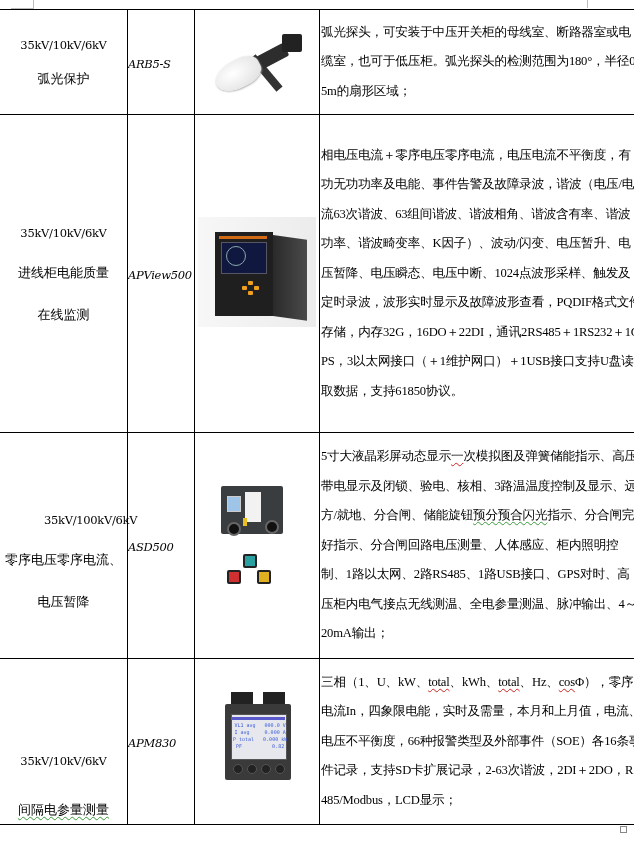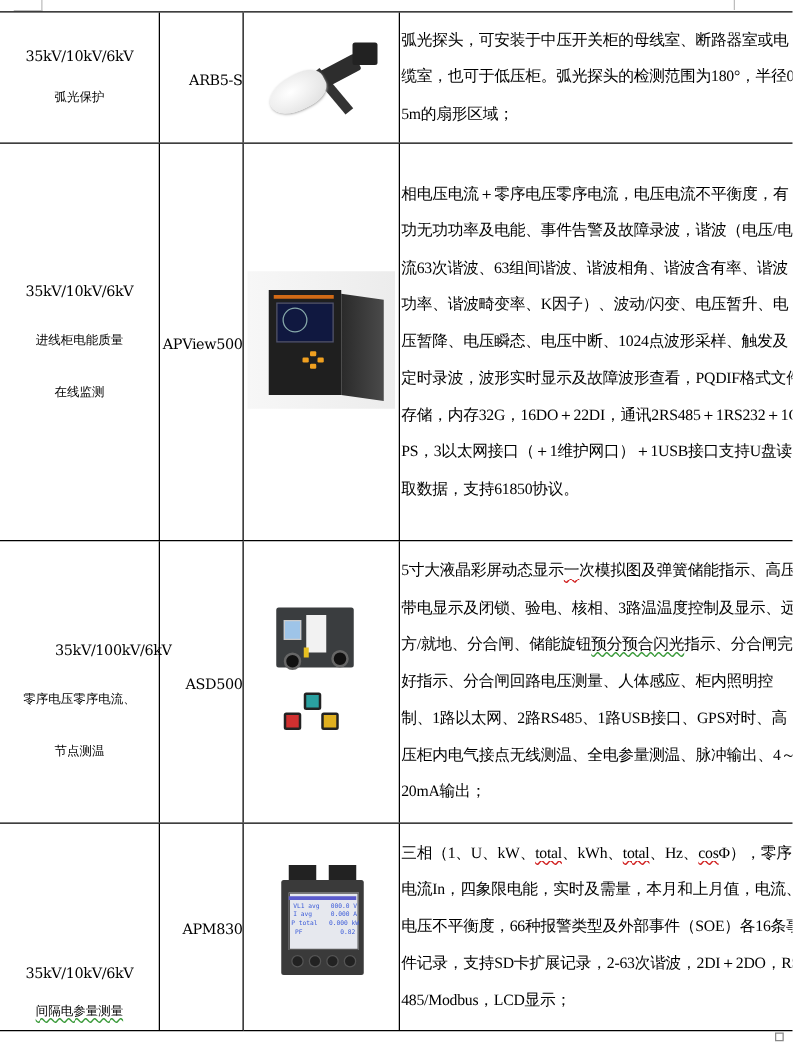--- a/index.html
+++ b/index.html
@@ -9,25 +9,25 @@
                border-right:1px solid #bdbdbd; border-bottom:1px solid #bdbdbd; }
   .corner-tr { position:absolute; left:587px; top:0; width:0; height:8px;
                border-left:1px solid #bdbdbd; }
   .corner-br { position:absolute; left:620px; top:826px; width:5px; height:5px;
                border:1px solid #888; }
   table.spec { position:absolute; left:0; top:9px; border-collapse:collapse;
                width:621px; table-layout:fixed; }
   table.spec td { border-top:1px solid #000; border-bottom:1px solid #000;
                   border-left:1px solid #000; padding:0; vertical-align:middle; }
   table.spec td.c1 { border-left:none; width:127px; text-align:center; }
-  table.spec td.c2 { width:66px; text-align:right; }
+  table.spec td.c2 { width:66px; text-align:left;font-style:italic; }
   table.spec td.c3 { width:124px; text-align:center; }
   table.spec td.c4 { width:322px; text-align:left; border-right:none;font-family:Liberation Serif, serif; }
   .volt { font-family:"DejaVu Serif", serif; font-size:11.5px; letter-spacing:-0.3px; line-height:20px; display:block; }
-  .cat { font-size:10px; line-height:20px; display:block; margin-top:20px; }
+  .cat { font-size:13px; line-height:20px; display:block; margin-top:20px; }
   .cat + .cat { margin-top:22px; }
   .model { font-family:"DejaVu Serif", serif; font-size:11.5px; letter-spacing:-0.3px; }
   .desc { font-size:12.6px; line-height:29.5px; padding-left:1px; letter-spacing:-0.2px; word-break:break-all; }
   .prod { display:inline-block; position:relative; }
   
   .arb { width:110px; height:80px; }
   .arb .bulb { position:absolute; left:12px; top:40px; width:48px; height:28px;
                background:radial-gradient(ellipse at 40% 40%, #ffffff, #dcdcdc);
                border-radius:50% 40% 40% 50%; transform:rotate(-28deg); box-shadow:0 1px 2px #aaa; }
   .arb .body1 { position:absolute; left:52px; top:30px; width:34px; height:14px; background:#2d2d2d;
@@ -118,41 +118,41 @@
     </td>
     <td class="c4">
       <div class="desc">相电压电流＋零序电压零序电流，电压电流不平衡度，有功无功功率及电能、事件告警及故障录波，谐波（电压/电流63次谐波、63组间谐波、谐波相角、谐波含有率、谐波功率、谐波畸变率、K因子）、波动/闪变、电压暂升、电压暂降、电压瞬态、电压中断、1024点波形采样、触发及定时录波，波形实时显示及故障波形查看，PQDIF格式文件存储，内存32G，16DO＋22DI，通讯2RS485＋1RS232＋1GPS，3以太网接口（＋1维护网口）＋1USB接口支持U盘读取数据，支持61850协议。</div>
     </td>
   </tr>
 
   <tr style="height:226px;">
     <td class="c1">
       <span class="volt" style="margin-top:30px;padding-left:44px;">35kV/100kV/6kV</span>
       <span class="cat">零序电压零序电流、</span>
-      <span class="cat">节点测温</span>
+      <span class="cat">电压暂降</span>
     </td>
     <td class="c2">
       <span class="model">ASD500</span>
     </td>
     <td class="c3">
       <div class="prod asd">
         <div class="panel"></div><div class="lcd"></div><div class="mimic"></div><div class="yel"></div>
         <div class="knob1"></div><div class="knob2"></div>
         <div class="s s1"></div><div class="s s2"></div><div class="s s3"></div>
       </div>
     </td>
     <td class="c4">
       <div class="desc"><span>5寸大液晶彩屏动态显示</span><span class="squiggle-red">一</span><span>次模拟图及弹簧储能指示、高压带电显示及闭锁、验电、核相、3路温温度控制及显示、远方/就地、分合闸、储能旋钮</span><span class="squiggle-green">预分预合闪光</span><span>指示、分合闸完好指示、分合闸回路电压测量、人体感应、柜内照明控制、1路以太网、2路RS485、1路USB接口、GPS对时、高压柜内电气接点无线测温、全电参量测温、脉冲输出、4～20mA输出；</span></div>
     </td>
   </tr>
 
   <tr style="height:166px;">
     <td class="c1" style="vertical-align:bottom;">
       <span class="volt" style="margin-top:60px;">35kV/10kV/6kV</span>
-      <span class="cat squiggle-green" style="margin-top:12px;margin-bottom:4px;">间隔电参量测量</span>
+      <span class="cat squiggle-green" style="margin-top:29px;margin-bottom:4px;">间隔电参量测量</span>
     </td>
     <td class="c2">
       <span class="model">APM830</span>
     </td>
     <td class="c3">
       <div class="prod apm">
         <div class="term t1"></div><div class="term t2"></div>
         <div class="case"></div><div class="lcd"></div><div class="bar"></div>
         <div class="lcdtxt">VL1 avg   000.0 V
 I avg     0.000 A

